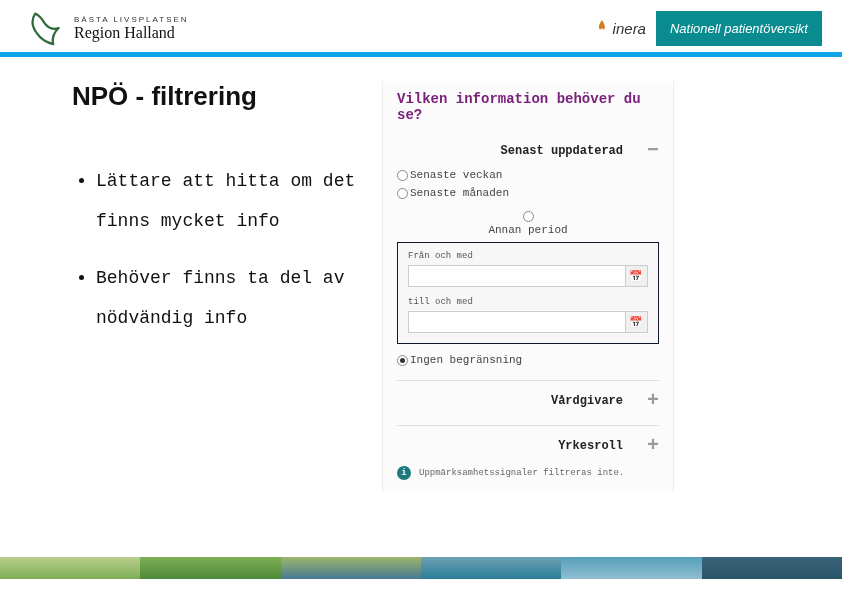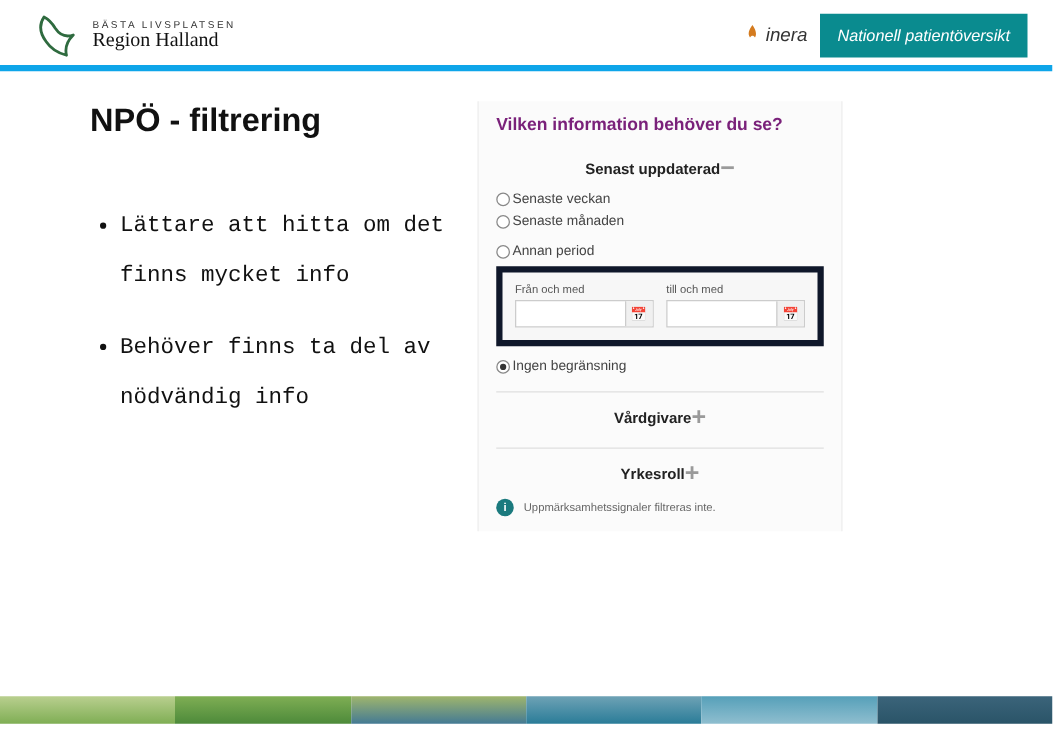--- a/index.html
+++ b/index.html
@@ -55,35 +55,37 @@
 
   
   .filter-panel {
     width: 292px;
     background: #fbfbfb;
     border-left: 1px solid #eee;
     border-right: 1px solid #eee;
     padding: 10px 14px 12px 14px;
     font-size: 12px;
     color: #333;
+    font-family: Liberation Mono, monospace;
   }
   .panel-title {
     color: #7a217a;
     font-size: 14px;
     font-weight: 600;
     margin-bottom: 18px;
   }
   .section-header {
     display: flex;
-    justify-content: center;
+    justify-content: flex-end;
     align-items: center;
     font-weight: 700;
     font-size: 12px;
     margin: 10px 0 8px 0;
     color: #222;
+    gap: 24px;
   }
   .collapse-icon { font-size: 20px; font-weight: 700; color: #9a9a9a; line-height: 1; }
   .radio-row {
     display: flex;
     align-items: center;
     gap: 2px;
     font-size: 11px;
     color: #444;
     margin: 6px 0;
   }
@@ -96,26 +98,27 @@
     justify-content: center;
     background: #fff;
   }
   .radio.checked::after {
     content: "";
     width: 5px; height: 5px;
     background: #333;
     border-radius: 50%;
   }
   .date-range {
-    border: 5px solid #0f172a;
+    border: 1px solid #0f172a;
     background: #f7f7f7;
     padding: 8px 10px 10px 10px;
     margin: 6px 0 10px 0;
     display: flex;
     gap: 10px;
+    flex-direction: column;
   }
   .date-field { flex: 1; }
   .date-label { font-size: 9px; color: #555; margin-bottom: 4px; }
   .date-input {
     display: flex;
     align-items: center;
     background: #fff;
     border: 1px solid #ccc;
     height: 22px;
   }
@@ -203,21 +206,21 @@
     </div>
 
     <div class="radio-row">
       <span class="radio"></span>
       <span>Senaste veckan</span>
     </div>
     <div class="radio-row">
       <span class="radio"></span>
       <span>Senaste månaden</span>
     </div>
-    <div class="radio-row" style="margin-top:12px;">
+    <div class="radio-row" style="margin-top:12px;flex-direction:column;">
       <span class="radio"></span>
       <span>Annan period</span>
     </div>
 
     <div class="date-range">
       <div class="date-field">
         <div class="date-label">Från och med</div>
         <div class="date-input">
           <span class="txt"></span>
           <span class="cal-icon">📅</span>

